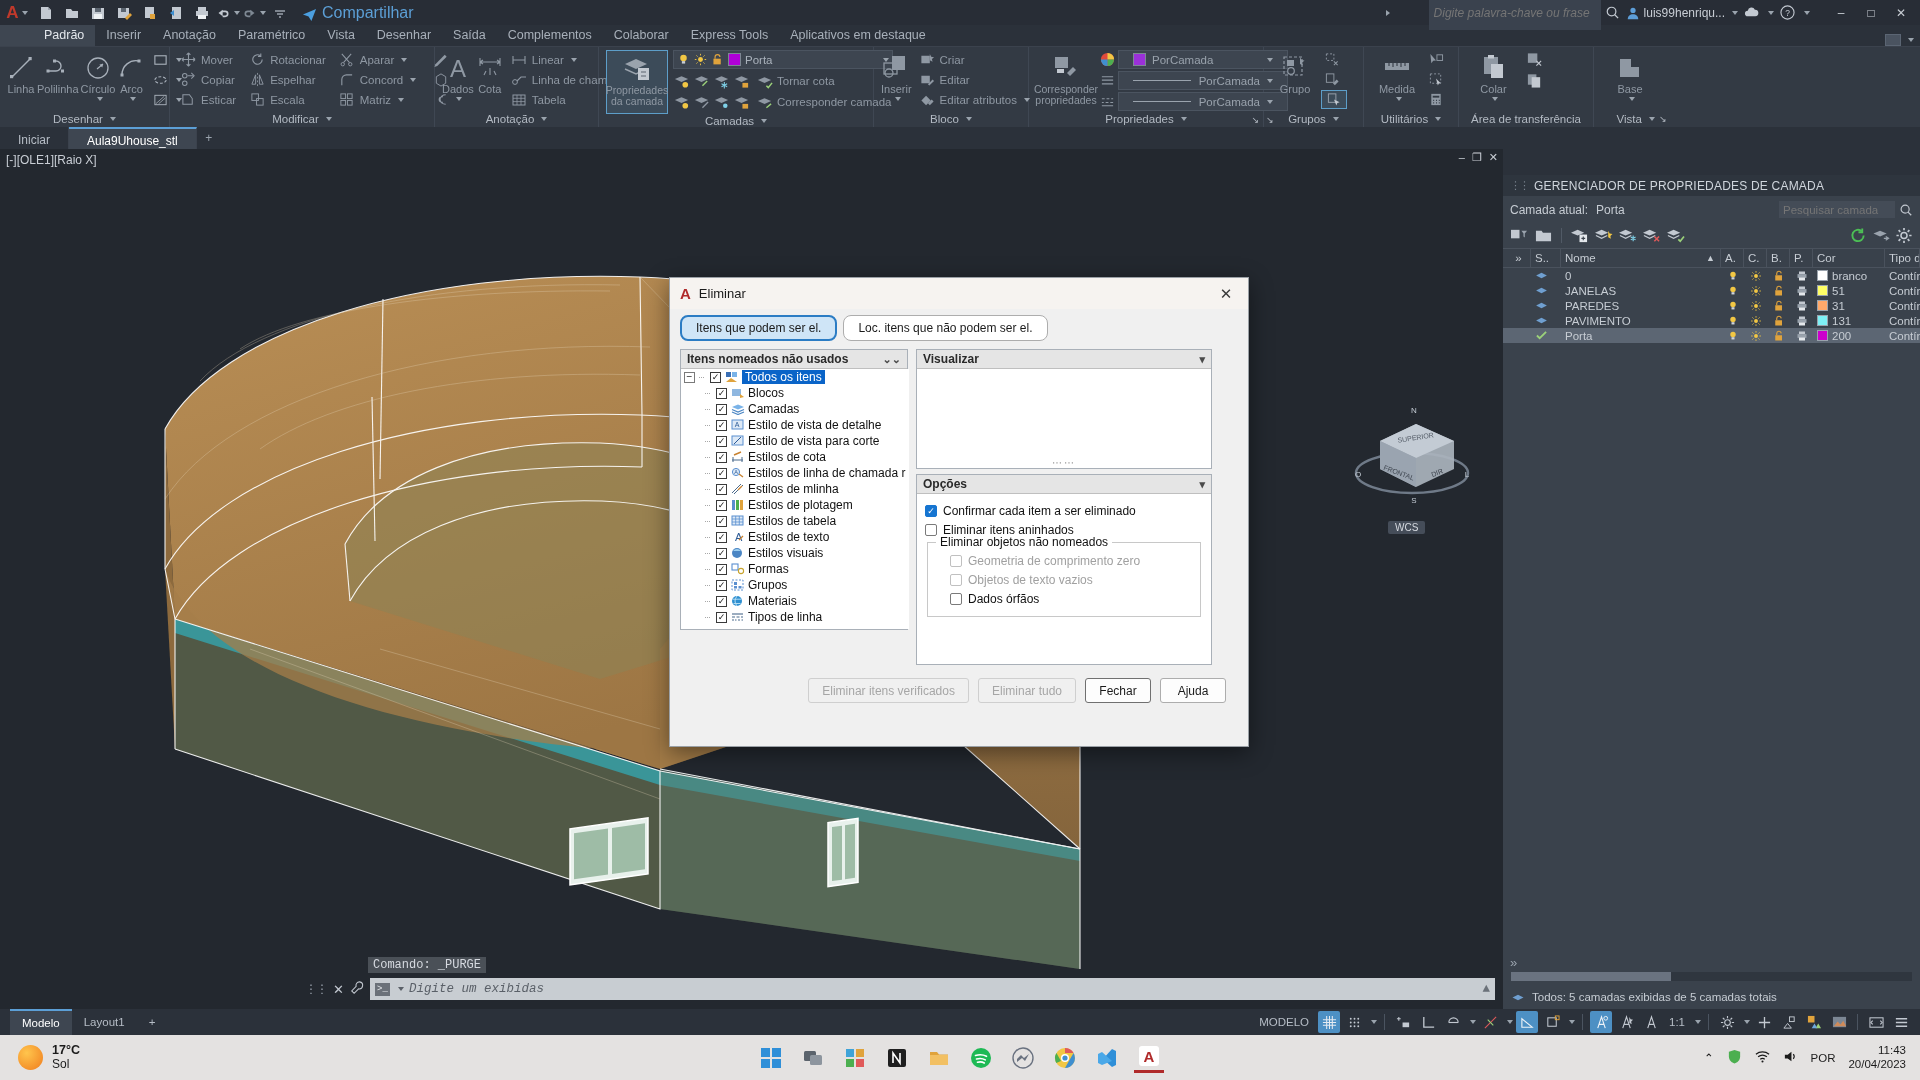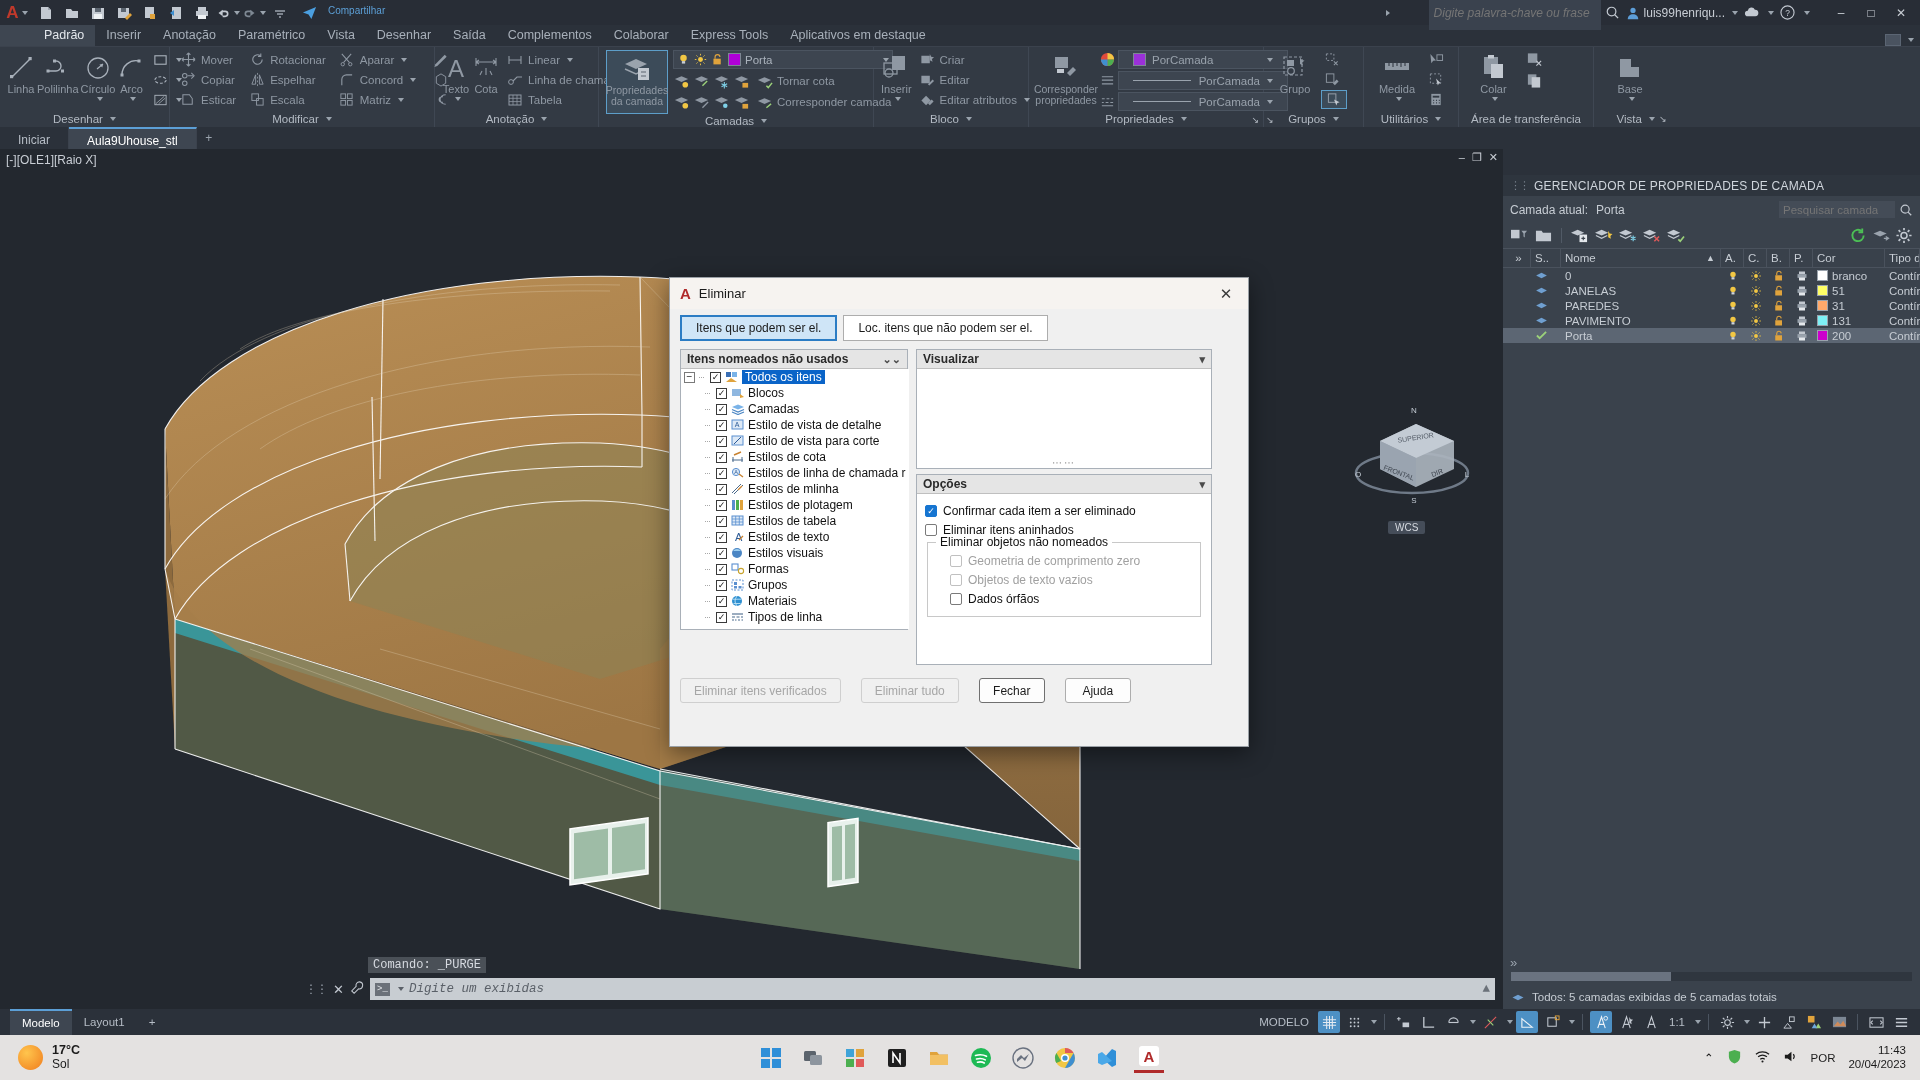--- a/index.html
+++ b/index.html
@@ -14,21 +14,21 @@
   #app { position:absolute; left:0; top:0; width:1920px; height:1035px; background:#2b313a; }
 
   
   #titlebar { position:relative; height:25px; background:#282d36; display:flex; align-items:center; color:#c8cdd4; }
   .tb-logo { width:34px; display:flex; align-items:center; justify-content:center; }
   .tb-logo .a { color:#c0392b; font-weight:bold; font-size:17px; font-family:"Liberation Sans",sans-serif;}
   .caret { width:0;height:0;border-left:3.5px solid transparent;border-right:3.5px solid transparent;border-top:4px solid #9aa3ad; display:inline-block; margin-left:3px;}
   .qat { display:flex; align-items:center; gap:2px; }
   .qat-btn { width:24px;height:22px; display:flex;align-items:center;justify-content:center; border-radius:2px; }
   .qat-btn svg { display:block; }
-  .share { display:flex; align-items:flex-start; gap:11px; margin-left:8px; color:#5c9fd6; font-size:10px;}
+  .share { display:flex; align-items:flex-end; gap:5px; margin-left:8px; color:#5c9fd6; font-size:16px;}
   .tb-title { position:absolute; left:0; right:0; text-align:center; font-size:13px; color:#d6dae0; pointer-events:none;}
   .tb-right { margin-left:auto; display:flex; align-items:center; gap:6px; padding-right:4px;}
   .srchbox { display:flex;align-items:center; gap:4px; }
   .srch-input { width:172px; height:34px; background:#3a424e; border:none; color:#aeb6c0; font-style:italic; font-size:12px; padding:0 5px; font-family:"Liberation Sans",sans-serif;margin-left:32px;}
   .userbox { display:flex;align-items:center;gap:4px;color:#c8cdd4;font-size:12px;}
   .winbtns { display:flex; align-items:center; gap:0px; margin-left:10px; }
   .winbtn { width:30px;height:25px; display:flex;align-items:center;justify-content:center; color:#c8cdd4; font-size:12px;}
 
   
   #ribtabs { height:22px; background:#2b313a; display:flex; align-items:flex-end; color:#a8b0ba; font-size:12.5px; border-bottom:1px solid #3b424d;}
@@ -104,21 +104,21 @@
   
   #purge { position:absolute; left:669px; top:277px; width:580px; height:470px; background:#f0f0f0;
            border:1px solid #9aa0a6; box-shadow:0 6px 22px rgba(0,0,0,.45); font-size:12px; color:#1c1c1c;
            font-family:"Liberation Sans",sans-serif; }
   .dlg-title { height:31px; background:#f6f3f0; display:flex;align-items:center; gap:8px; padding-left:10px; }
   .dlg-title .ico { color:#b02a2a; font-weight:bold; font-size:15px;}
   .dlg-title .txt { font-size:13px; color:#1b1b1b;}
   .dlg-x { margin-left:auto; width:44px;height:31px;display:flex;align-items:center;justify-content:center; font-size:15px; color:#3a3a3a;}
   .dlg-body { padding:6px 10px 0 10px; }
   .tabrow { display:flex; gap:6px; }
-  .pbtn { height:26px; display:flex;align-items:center;justify-content:center; padding:0 14px; background:#ffffff; border:1px solid #adadad; border-radius:0; font-size:12px; color:#1b1b1b; white-space:nowrap;}
+  .pbtn { height:26px; display:flex;align-items:center;justify-content:center; padding:0 14px; background:#ffffff; border:1px solid #adadad; border-radius:8px; font-size:12px; color:#1b1b1b; white-space:nowrap;}
   .pbtn.sel { background:#cfe5f7; border:2px solid #2b7cc4; }
   .grid2 { display:flex; gap:8px; margin-top:8px; }
   .grp { border:1px solid #a9b0b8; background:#fff; }
   .grp-head { height:19px; background:#e5e5e5; border-bottom:1px solid #bfbfbf; display:flex; align-items:center; padding:0 6px; font-weight:bold; font-size:12px; color:#2a2a2a;}
   .grp-head .chev { margin-left:auto; color:#4a4a4a; font-size:11px;}
   .treebox { width:228px; height:260px; background:#fff; overflow:hidden; position:relative;}
   .tnode { display:flex; align-items:center; height:16px; gap:3px; padding-left:4px; font-size:12px; color:#111; white-space:nowrap;}
   .tnode .cb { width:11px;height:11px;border:1px solid #3a3a3a;background:#fff; display:flex;align-items:center;justify-content:center; font-size:9px; color:#111; line-height:1;}
   .tnode .ti { width:15px;height:13px; display:flex;align-items:center;justify-content:center;}
   .tnode.root .lbl { background:#0a64c8; color:#fff; padding:0 3px;}
@@ -130,21 +130,21 @@
   .opt { display:flex; align-items:center; gap:6px; height:19px; font-size:12px; padding-left:8px; color:#111;}
   .opt .cb { width:12px;height:12px;border:1px solid #7a7a7a;background:#fff;border-radius:2px; display:flex;align-items:center;justify-content:center;}
   .opt .cb.checked { background:#1675d1; border-color:#1675d1; color:#fff; font-size:9px;}
   .opt.dis { color:#a0a0a0; }
   .opt.dis .cb { border-color:#c0c0c0; }
   .fieldset { margin:3px 10px 0 10px; border:1px solid #c8c8c8; padding:4px 0 8px 0; position:relative;}
   .fslegend { position:absolute; top:-8px; left:8px; background:#fff; padding:0 4px; font-size:12px; color:#111;}
   .dots3 { text-align:center; color:#8c8c8c; letter-spacing:2px; font-size:10px; margin-top:6px;}
   .infobar { margin-top:4px; width:228px; height:44px; background:#fff; border:1px solid #a9b0b8; display:flex; align-items:center; gap:6px; padding:0 6px; }
   .infobar .txt { font-size:11.5px; line-height:1.25; color:#111;}
-  .btnrow { display:flex; gap:20px; margin:13px 12px 0 0;}
+  .btnrow { display:flex; justify-content:flex-end; gap:9px; margin:13px 12px 0 0;}
   .dbtn { height:25px; min-width:66px; padding:0 13px; display:flex;align-items:center;justify-content:center; background:#fdfdfd; border:1px solid #adadad; border-radius:3px; font-size:12px; color:#1b1b1b;}
   .dbtn.dis { color:#a6a6a6; background:#f0f0f0; border-color:#cfcfcf;}
   .dbtn.def { border:1px solid #707070; }
 
   
   #viewcube { position:absolute; left:1350px; top:250px; width:130px; height:130px;}
 
   
   #taskbar { position:absolute; left:0; top:1035px; width:1920px; height:45px; background:#e4e2e1; display:flex; align-items:center; }
   .tb-weather { display:flex; align-items:center; gap:9px; padding-left:18px; }
@@ -495,21 +495,21 @@
     </div>
 
     <div class="panel" style="width:164px">
       <div class="panel-body">
         <div class="bigbtn">
           <span class="gi">
               <svg width="28" height="28" viewBox="0 0 28 28">
                 <text x="14" y="23" font-size="24" text-anchor="middle" fill="#8f98a3" font-family="Liberation Sans">A</text>
               </svg>
             </span>
-          <span>Texto</span>
+          <span>Dados</span>
             <span class="caret"></span>
         </div>
         <div class="bigbtn">
           <span class="gi">
               <svg width="28" height="28" viewBox="0 0 28 28">
                 <path d="M4 4v8M24 4v8M4 8h20M4 8l3-2M4 8l3 2M24 8l-3-2M24 8l-3 2" stroke="#8f98a3" stroke-width="1.1" fill="none"></path>
                 <path d="M14 14v7M10 17l-2 4M18 17l2 4" stroke="#8f98a3" stroke-width="1.1"></path>
               </svg>
             </span>
           <span>Cota</span>

